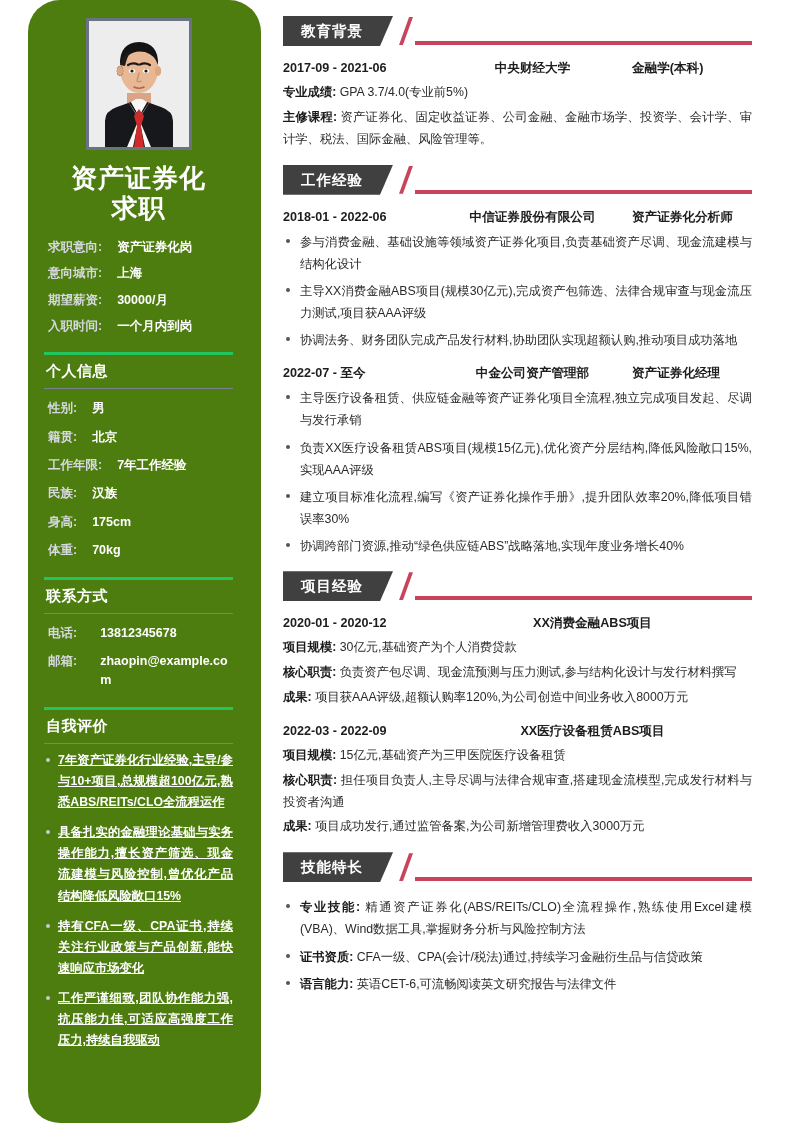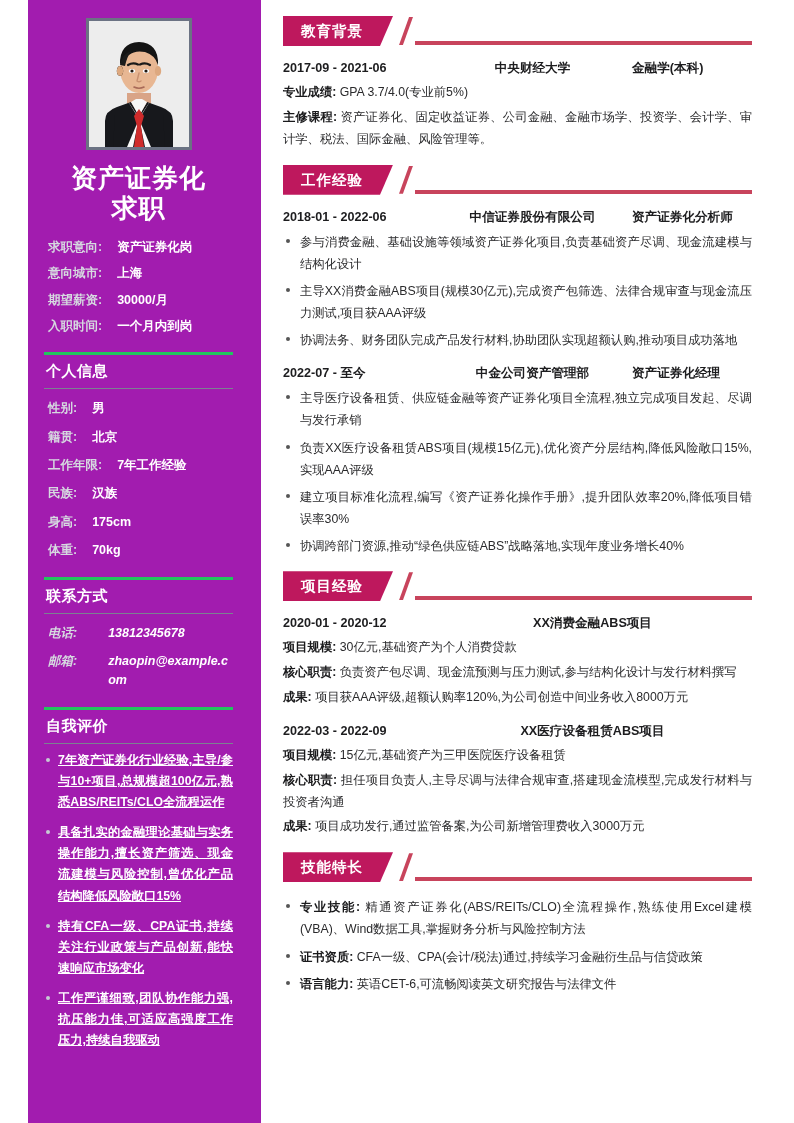--- a/index.html
+++ b/index.html
@@ -13,25 +13,26 @@
     position:relative;width:794px;height:1123px;
     box-sizing:border-box;
     padding:0 28px 0 28px;
     display:flex;
     background:#fff;
   }
   
   .sidebar{
     width:233px;
     flex:0 0 233px;
-    background:#a21caf;
+    background:#4d7c0f;
     color:#ffffff;
     box-sizing:border-box;
     padding:14px 28px 0 16px;
     overflow:hidden;
+    border-radius:32px;
   }
   .photo-wrap{
     width:106px;height:132px;
     margin:4px auto 14px auto;
     border:3px solid #6b7283;
     box-sizing:border-box;
     background:#e9e9e9;
     overflow:hidden;
     position:relative;
   }
@@ -52,21 +53,21 @@
   .side-head{
     font-size:15px;font-weight:bold;color:#ffffff;
     padding:7px 2px 7px 2px;margin:0;
     border-top:3px solid #22c55e;
     border-bottom:1px solid #7b8191;
     letter-spacing:0.5px;
   }
   .side-body{padding-top:10px;}
   .side-body .kv{margin-bottom:9px;}
   .contact .kv .v{font-weight:bold;word-break:break-all;}
-  .contact .kv{display:flex;gap:16px;font-style:italic;}
+  .contact .kv{display:flex;gap:8px;}
   .contact .kv .k{flex:0 0 auto;}
   .contact .kv .v{flex:1 1 auto;}
   ul.side-list{
     list-style:none;margin:6px 0 0 0;padding:0;text-decoration:underline;
   }
   ul.side-list li{
     position:relative;
     padding-left:14px;
     margin-bottom:9px;
     font-size:12.3px;line-height:1.72;
@@ -87,21 +88,21 @@
   }
   .sec{margin-bottom:6px;}
   .sec-head{
     position:relative;
     height:32px;
     margin-bottom:12px;
   }
   .badge{
     position:absolute;left:0;top:0;
     height:30px;
-    background:#be185d;
+    background:#404040;
     color:#fff;
     font-size:14.5px;font-weight:bold;
     line-height:30px;
     padding:0 30px 0 18px;
     letter-spacing:1px;
     clip-path:polygon(0 0, 100% 0, calc(100% - 13px) 100%, 0 100%);
     box-sizing:border-box;
     white-space:nowrap;
   }
   .slash{

